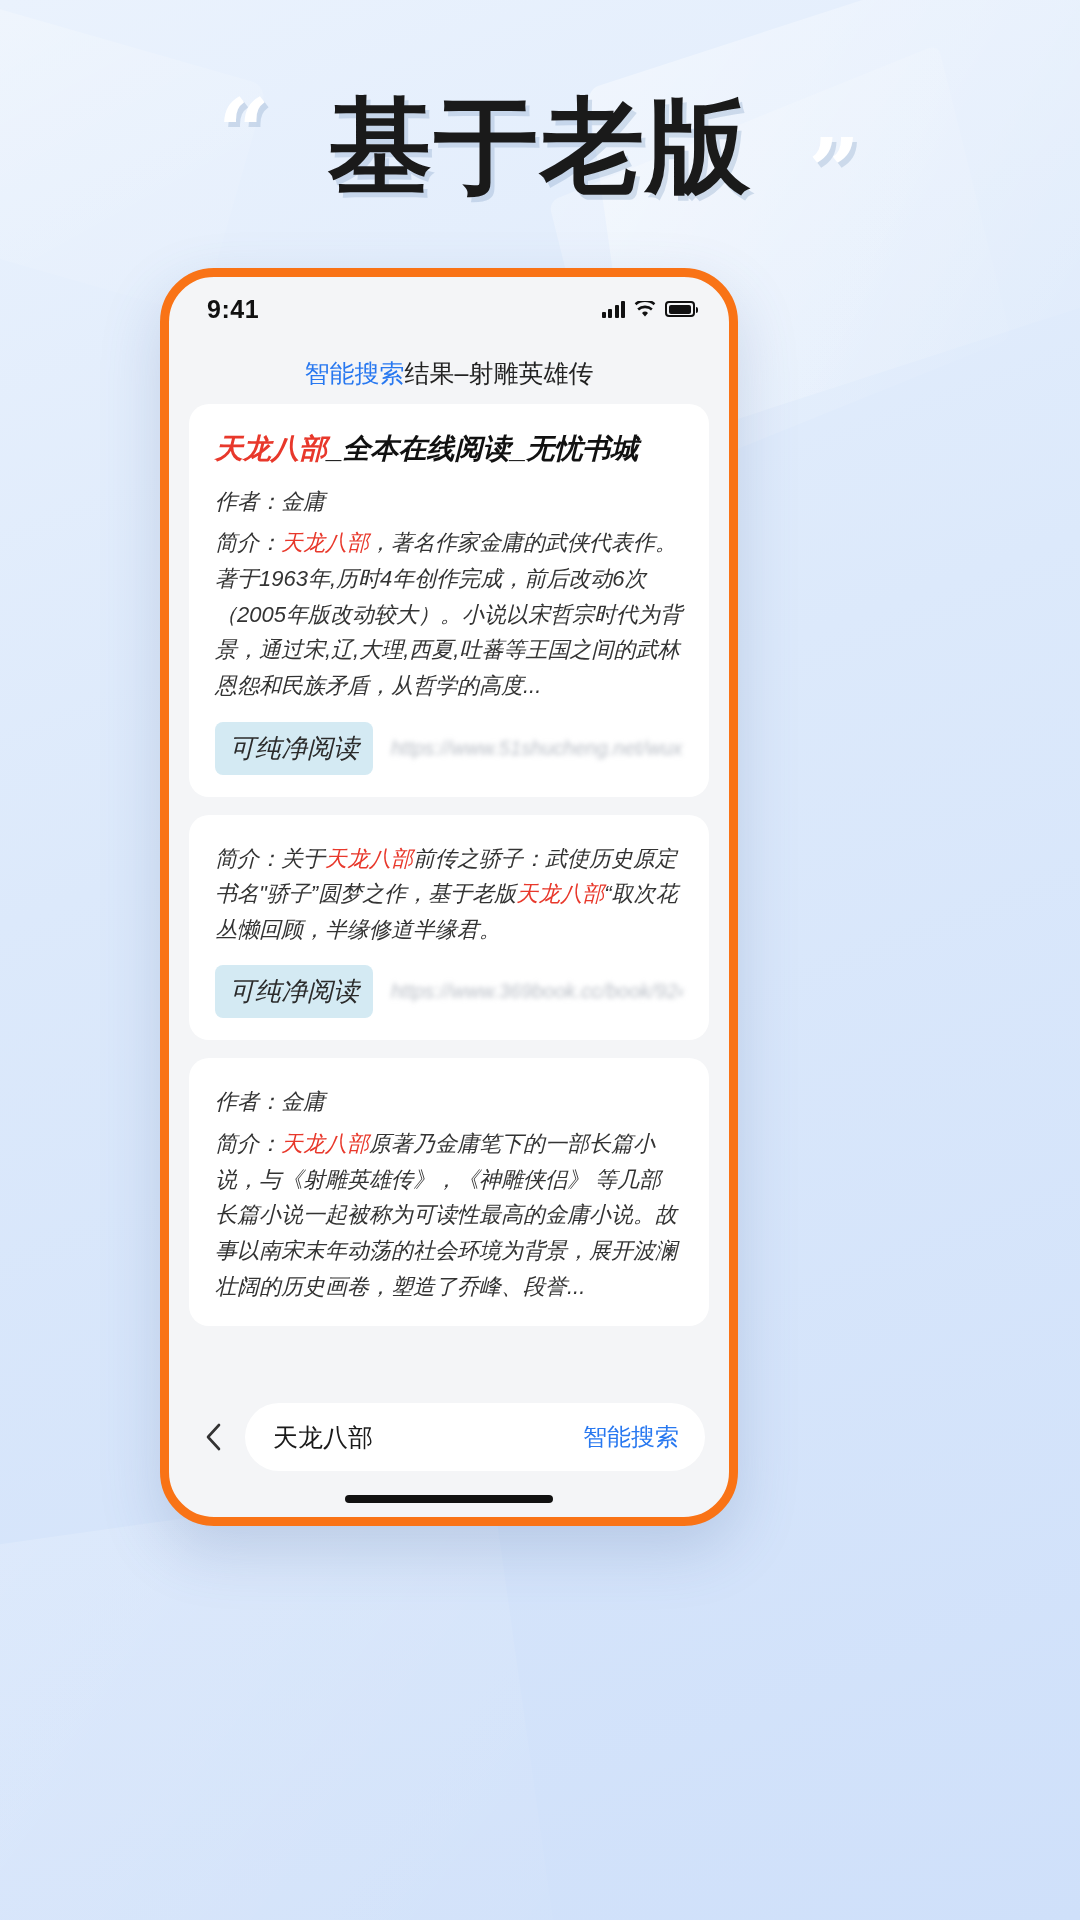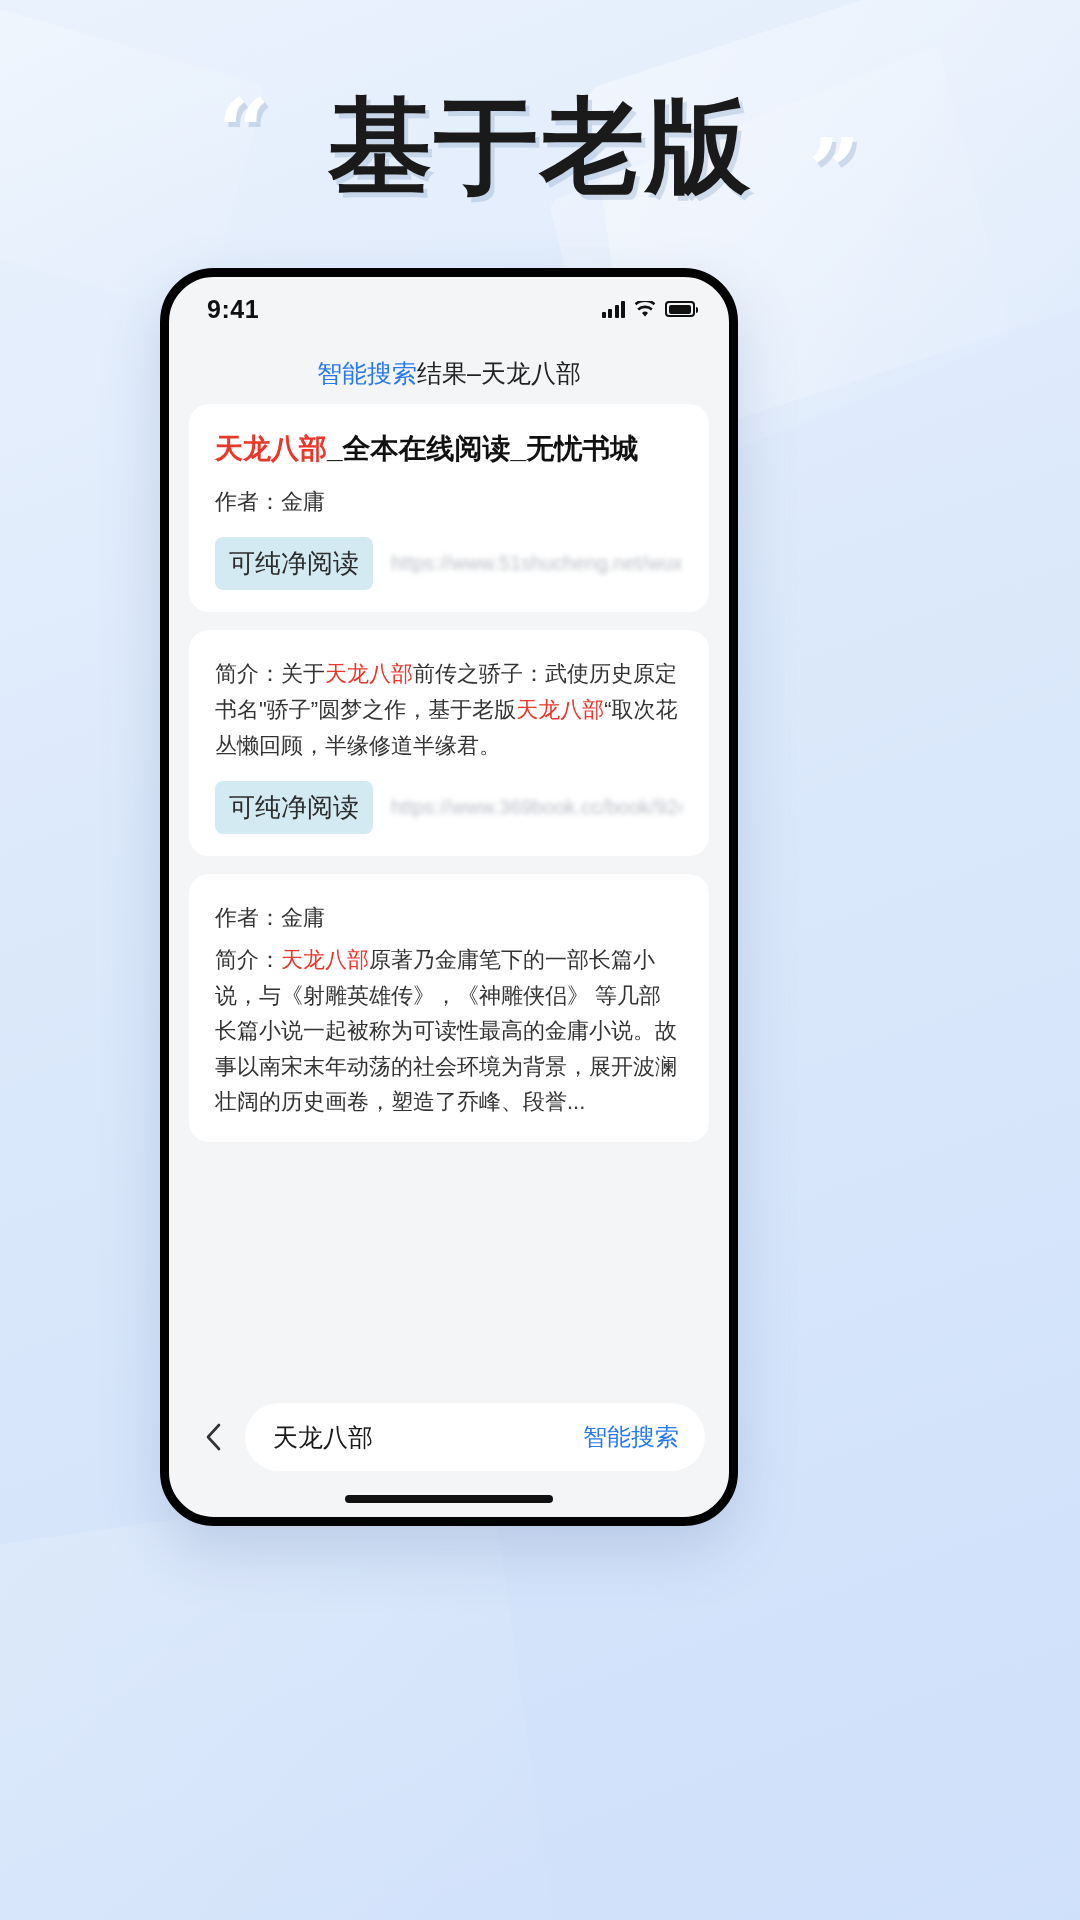--- a/index.html
+++ b/index.html
@@ -83,21 +83,21 @@
 
   
   .phone {
     position: absolute;
     left: 160px;
     top: 268px;
     width: 560px;
     height: 1240px;
     background: #f4f5f7;
     border-radius: 54px;
-    border: 9px solid #000000;
+    border: 9px solid #f97316;
     box-shadow: 0 24px 60px rgba(80,110,160,0.22);
     overflow: hidden;
   }
   .phone-inner {
     position: absolute;
     inset: 0;
     display: flex;
     flex-direction: column;
   }
 
@@ -172,20 +172,21 @@
   .result-head .hl { color: #2878f0; }
 
   
   .content {
     flex: 1;
     overflow: hidden;
     padding: 0 20px;
     display: flex;
     flex-direction: column;
     gap: 18px;
+    font-style: italic;
   }
 
   .card {
     background: #ffffff;
     border-radius: 20px;
     padding: 26px 26px 22px;
     box-sizing: border-box;
   }
   .card-title {
     font-size: 28px;
@@ -318,31 +319,34 @@
               <path d="M11 1.1c3.3 0 6.3 1.2 8.6 3.2L21.3 2.2A14.9 14.9 0 0 0 11 -1.6 14.9 14.9 0 0 0 .7 2.2L2.4 4.3A12.9 12.9 0 0 1 11 1.1z" fill="#111"></path>
             </svg>
         </span>
         <span class="batt">
             <i></i>
           </span>
       </div>
     </div>
 
     <div class="result-head">
-      <span class="hl">智能搜索</span><span>结果–天龙八部</span>
+      <span class="hl">智能搜索</span><span>结果–射雕英雄传</span>
     </div>
 
     <div class="content">
 
       <div class="card">
         <div class="card-title">
           <span class="red">天龙八部</span><span>_全本在线阅读_无忧书城</span>
         </div>
         <div class="meta">
           <span class="lbl">作者：</span><span>金庸</span>
+        </div>
+        <div class="desc">
+          <span>简介：</span><span class="red">天龙八部</span><span>，著名作家金庸的武侠代表作。著于1963年,历时4年创作完成，前后改动6次 （2005年版改动较大）。小说以宋哲宗时代为背景，通过宋,辽,大理,西夏,吐蕃等王国之间的武林恩怨和民族矛盾，从哲学的高度...</span>
         </div>
         <div class="card-foot">
           <span class="chip">可纯净阅读</span>
           <span class="blur-url">https://www.51shucheng.net/wuxia/</span>
         </div>
       </div>
 
       <div class="card">
         <div class="desc">
           <span>简介：</span><span>关于</span><span class="red">天龙八部</span><span>前传之骄子：武使历史原定书名"骄子”圆梦之作，基于老版</span><span class="red">天龙八部</span><span>“取次花丛懒回顾，半缘修道半缘君。</span>

